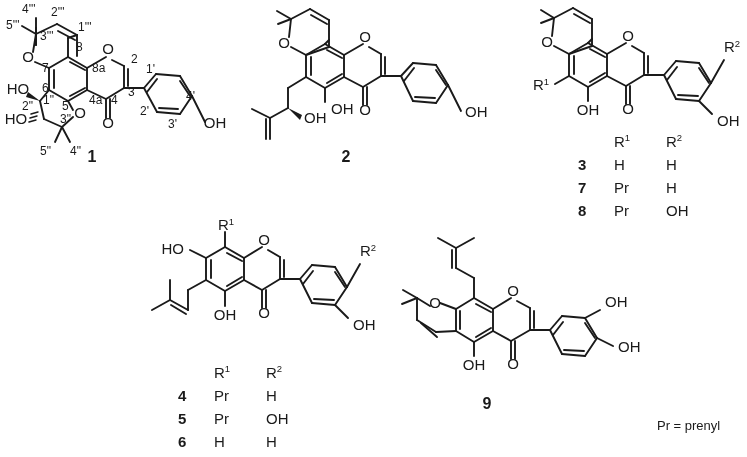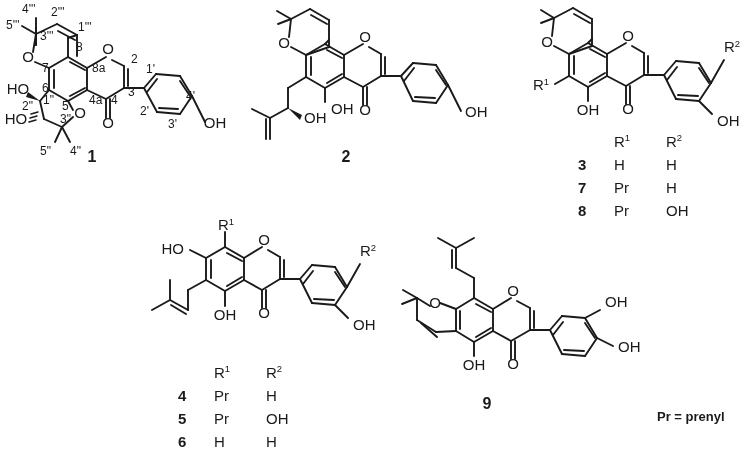--- a/index.html
+++ b/index.html
@@ -408,15 +408,15 @@
 
   <text class="atom" x="35" y="86" text-anchor="middle">O</text>
   <text class="atom" x="113" y="74" text-anchor="middle">O</text>
   <text class="atom" x="113" y="147" text-anchor="middle">O</text>
   <text class="atom" x="74" y="148" text-anchor="middle">OH</text>
   <text class="atom" x="205" y="85" text-anchor="start">OH</text>
   <text class="atom" x="218" y="130" text-anchor="start">OH</text>
 </svg>
 <div class="cnum" style="position:absolute;left:479px;top:395px;width:16px;text-align:center;">9</div>
 
-<div class="note" style="position:absolute;left:657px;top:409px;white-space:nowrap;font-weight:bold;">Pr = prenyl</div>
+<div class="note" style="position:absolute;left:657px;top:418px;white-space:nowrap;">Pr = prenyl</div>
 
 </div>
 
 </body></html>

